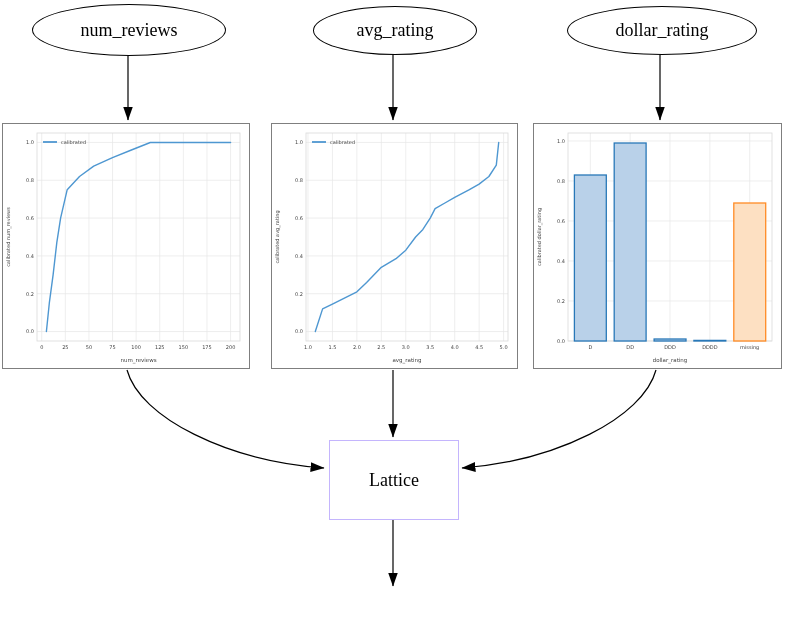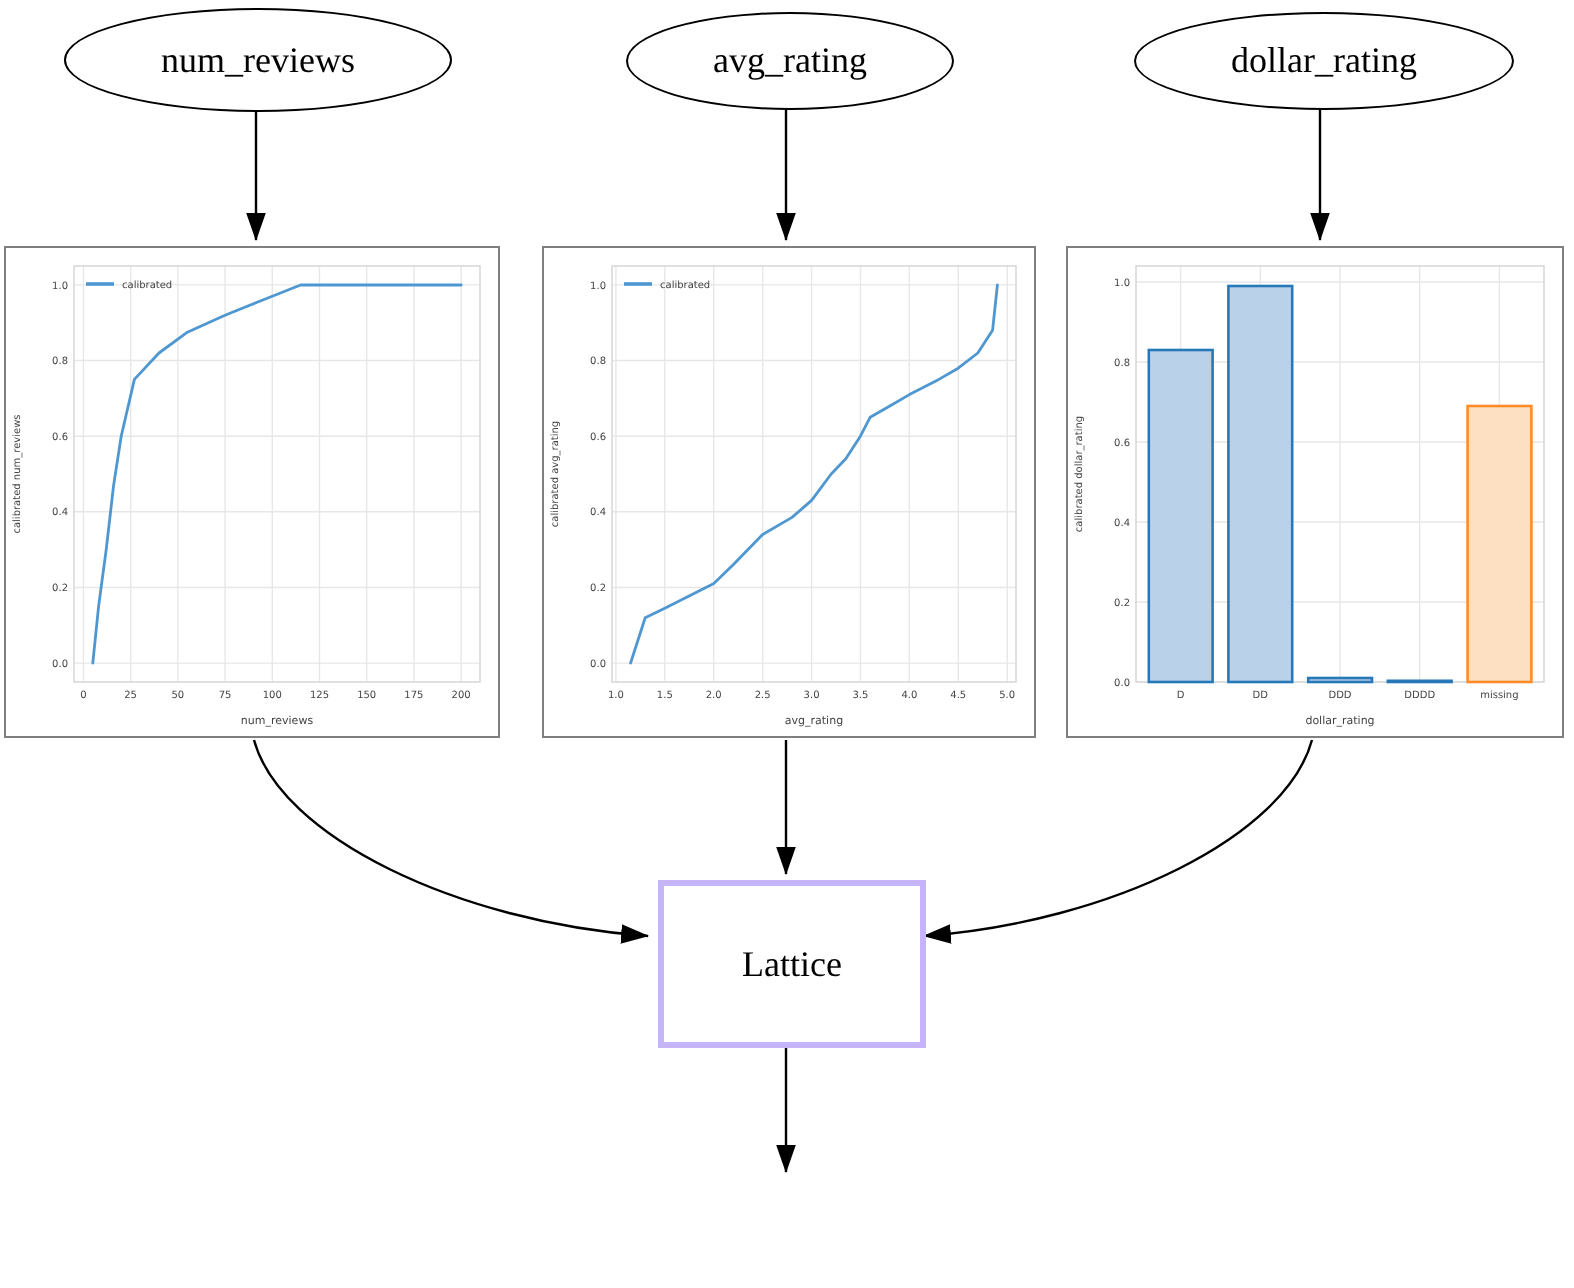--- a/index.html
+++ b/index.html
@@ -2,21 +2,21 @@
 <html><head>
 <meta charset="utf-8">
 <style>
   html,body{margin:0;padding:0;background:#ffffff;}
   .canvas{position:relative;width:787px;height:644px;background:#ffffff;overflow:hidden;
           font-family:"Liberation Serif", serif;padding-left:48px;}
   .edges{position:absolute;left:0;top:0;width:787px;height:644px;pointer-events:none;}
   .node{position:absolute;display:flex;align-items:center;justify-content:center;
         background:#ffffff;color:#000;}
   .ellipse{border:1px solid #000;border-radius:50%;font-size:18px;}
-  .rectnode{border:3px solid #c4b5fd;font-size:18px;text-align:center;}
+  .rectnode{border:1px solid #c4b5fd;font-size:18px;text-align:center;}
   .node span{white-space:nowrap;}
   .chart-box{position:absolute;background:#ffffff;border:1.5px solid #7f7f7f;box-sizing:border-box;}
   .chart-box svg{display:block;}
   .chart-svg text{font-family:"DejaVu Sans", sans-serif;fill:#444444;}
 </style>
 </head>
 <body>
 
 <div class="canvas">
 

